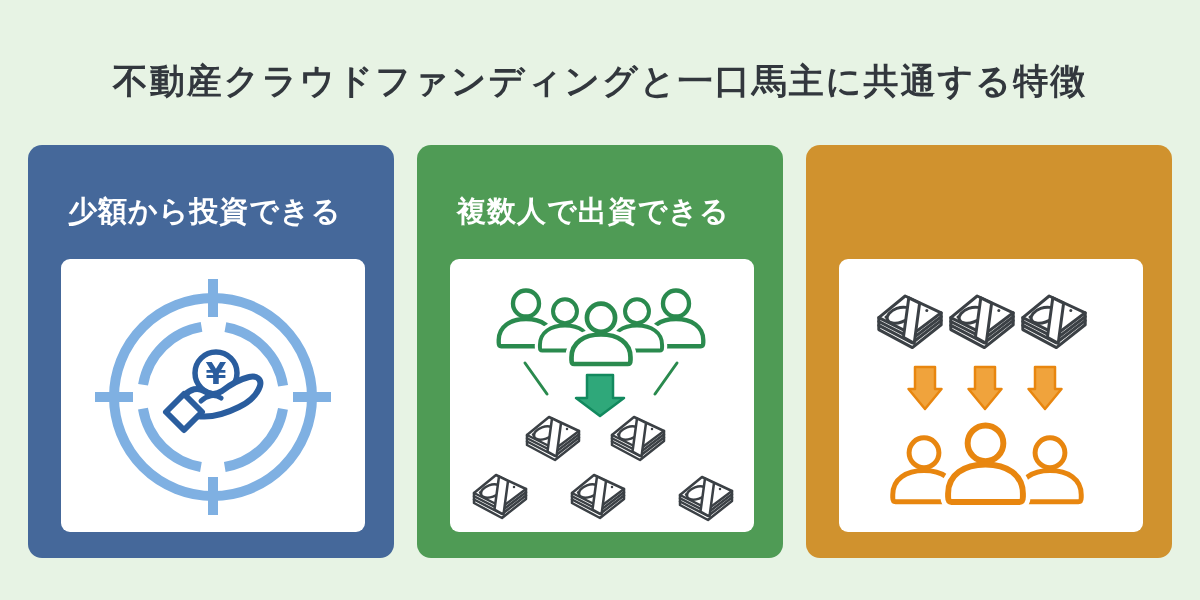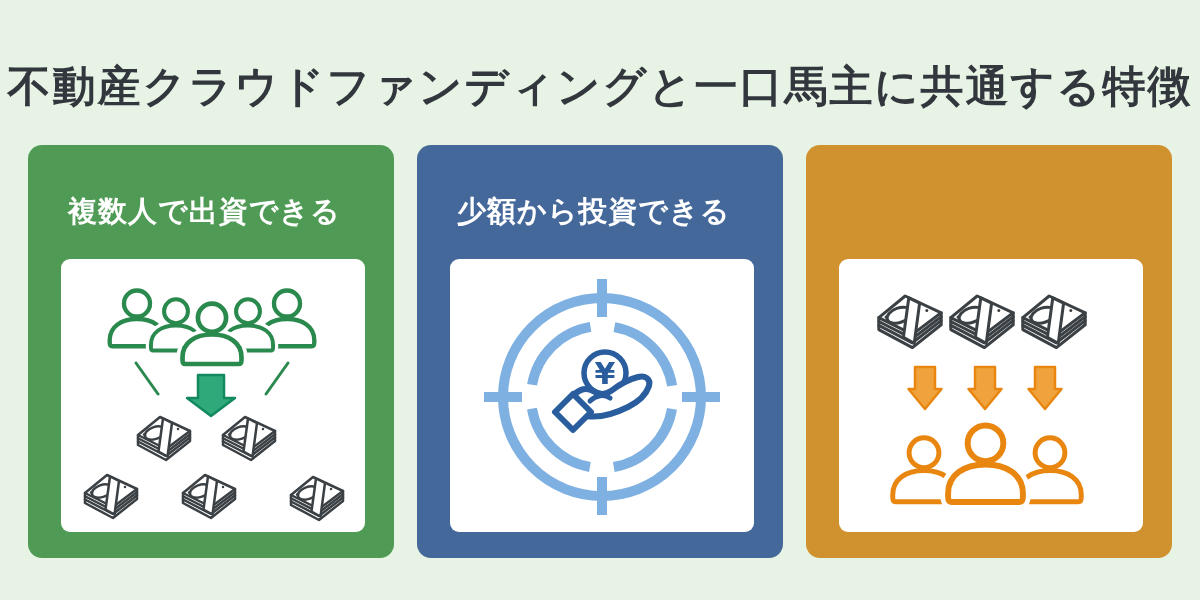--- a/index.html
+++ b/index.html
@@ -2,21 +2,21 @@
 <html><head>
 <meta charset="utf-8">
 <style>
   html,body{margin:0;padding:0;}
   body{
     width:1200px;height:600px;overflow:hidden;position:relative;
     font-family:"Liberation Sans","DejaVu Sans",sans-serif;
   }
   .page-title{
     position:absolute;top:58px;left:0;width:1200px;text-align:center;
-    font-size:43px;font-weight:700;letter-spacing:2px;margin:0;
+    font-size:35px;font-weight:700;letter-spacing:2px;margin:0;
   }
   .cards-row{
     position:absolute;top:145px;left:0;width:1200px;
     display:flex;justify-content:center;gap:23px;
   }
   .card{
     position:relative;width:366px;height:413px;border-radius:14px;
     background:var(--bg);
   }
   .card-label{
@@ -73,54 +73,20 @@
       <path d="M26,19 L37,43"></path>
       <path d="M8,34 L24,48"></path>
     </g>
   </defs>
 </svg>
 
 <h1 class="page-title" style="color: rgb(50, 55, 61);">不動産クラウドファンディングと一口馬主に共通する特徴</h1>
 
 <div class="cards-row">
 
-  <div class="card" style="--bg: #4f9b55; --people: #2a8a4e; --arrow-fill: #2fa87a; --arrow-stroke: #12895e; --money: #3b4045;">
-    <svg class="sparkle" width="70" height="70">
-      <use href="#emphasis-lines"></use>
-    </svg>
-    <div class="card-label">複数人で出資できる</div>
-    <div class="icon-panel">
-      <svg width="304" height="273" viewBox="0 0 304 273">
-
-        <g>
-          <use href="#person" class="person-c" transform="translate(45,29) scale(0.62)"></use>
-          <use href="#person" class="person-c" transform="translate(195,29) scale(0.62)"></use>
-          <use href="#person" class="person-halo" transform="translate(86.5,38) scale(0.57)"></use>
-          <use href="#person" class="person-c" transform="translate(86.5,38) scale(0.57)"></use>
-          <use href="#person" class="person-halo" transform="translate(158.5,38) scale(0.57)"></use>
-          <use href="#person" class="person-c" transform="translate(158.5,38) scale(0.57)"></use>
-          <use href="#person" class="person-halo" transform="translate(117.5,42) scale(0.67)"></use>
-          <use href="#person" class="person-c" transform="translate(117.5,42) scale(0.67)"></use>
-        </g>
-
-        <path class="fan-line" d="M75,104 L97,135"></path>
-        <path class="fan-line" d="M227,104 L205,135"></path>
-        <path class="big-arrow" d="M137,116 L163,116 L163,139 L174,139 L150,157 L126,139 L137,139 Z"></path>
-
-        <g>
-          <use href="#money-stack" class="money-use" transform="translate(73,153) scale(0.5)"></use>
-          <use href="#money-stack" class="money-use" transform="translate(158,153) scale(0.5)"></use>
-          <use href="#money-stack" class="money-use" transform="translate(20,211) scale(0.5)"></use>
-          <use href="#money-stack" class="money-use" transform="translate(118,211) scale(0.5)"></use>
-          <use href="#money-stack" class="money-use" transform="translate(226,213) scale(0.5)"></use>
-        </g>
-      </svg>
-    </div>
-  </div>
-
   <div class="card" style="--bg: #45689a; --target: #7fb0e2; --hand: #2a5d9e;">
     <svg class="sparkle" width="70" height="70">
       <use href="#emphasis-lines"></use>
     </svg>
     <div class="card-label">少額から投資できる</div>
     <div class="icon-panel">
       <svg width="304" height="273" viewBox="0 0 304 273">
 
         <circle class="t-ring" cx="152" cy="138" r="99"></circle>
         <circle class="t-ring" cx="152" cy="138" r="71" stroke-dasharray="87.5 24" stroke-dashoffset="99.5"></circle>
@@ -138,20 +104,54 @@
           <path class="hand-stroke" d="M124,136
             C129,130 137,128 143,132
             C149,136 155,136 161,132
             C170,125 180,120 188,118
             C195,116 201,120 199,127
             C196,136 188,143 178,148
             C164,155 148,159 136,157
             C128,155 123,147 124,136 Z"></path>
           <path class="hand-line" d="M140,142 C146,136 154,135 160,139"></path>
           <path class="hand-stroke" d="M105,153 L123,135 L141,153 L123,171 Z"></path>
+        </g>
+      </svg>
+    </div>
+  </div>
+
+  <div class="card" style="--bg: #4f9b55; --people: #2a8a4e; --arrow-fill: #2fa87a; --arrow-stroke: #12895e; --money: #3b4045;">
+    <svg class="sparkle" width="70" height="70">
+      <use href="#emphasis-lines"></use>
+    </svg>
+    <div class="card-label">複数人で出資できる</div>
+    <div class="icon-panel">
+      <svg width="304" height="273" viewBox="0 0 304 273">
+
+        <g>
+          <use href="#person" class="person-c" transform="translate(45,29) scale(0.62)"></use>
+          <use href="#person" class="person-c" transform="translate(195,29) scale(0.62)"></use>
+          <use href="#person" class="person-halo" transform="translate(86.5,38) scale(0.57)"></use>
+          <use href="#person" class="person-c" transform="translate(86.5,38) scale(0.57)"></use>
+          <use href="#person" class="person-halo" transform="translate(158.5,38) scale(0.57)"></use>
+          <use href="#person" class="person-c" transform="translate(158.5,38) scale(0.57)"></use>
+          <use href="#person" class="person-halo" transform="translate(117.5,42) scale(0.67)"></use>
+          <use href="#person" class="person-c" transform="translate(117.5,42) scale(0.67)"></use>
+        </g>
+
+        <path class="fan-line" d="M75,104 L97,135"></path>
+        <path class="fan-line" d="M227,104 L205,135"></path>
+        <path class="big-arrow" d="M137,116 L163,116 L163,139 L174,139 L150,157 L126,139 L137,139 Z"></path>
+
+        <g>
+          <use href="#money-stack" class="money-use" transform="translate(73,153) scale(0.5)"></use>
+          <use href="#money-stack" class="money-use" transform="translate(158,153) scale(0.5)"></use>
+          <use href="#money-stack" class="money-use" transform="translate(20,211) scale(0.5)"></use>
+          <use href="#money-stack" class="money-use" transform="translate(118,211) scale(0.5)"></use>
+          <use href="#money-stack" class="money-use" transform="translate(226,213) scale(0.5)"></use>
         </g>
       </svg>
     </div>
   </div>
 
   <div class="card" style="--bg: #d0922e; --people: #e8860f; --arrow-fill: #f0a33c; --arrow-stroke: #e8860f; --money: #3b4045;">
     <svg class="sparkle" width="70" height="70">
       <use href="#emphasis-lines"></use>
     </svg>
     <div class="icon-panel">

